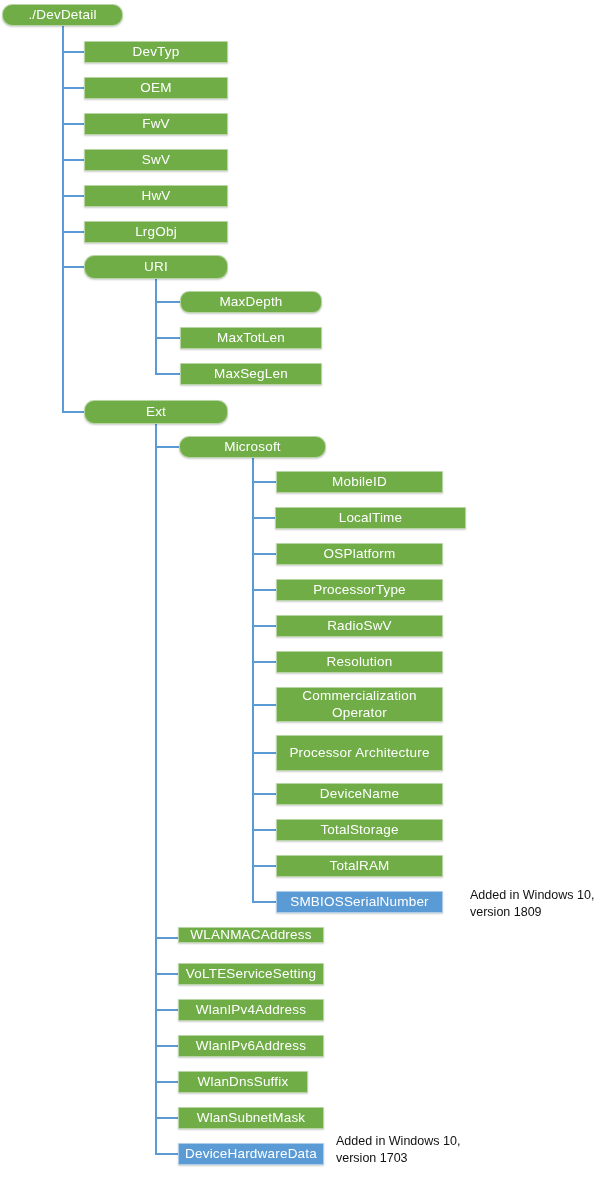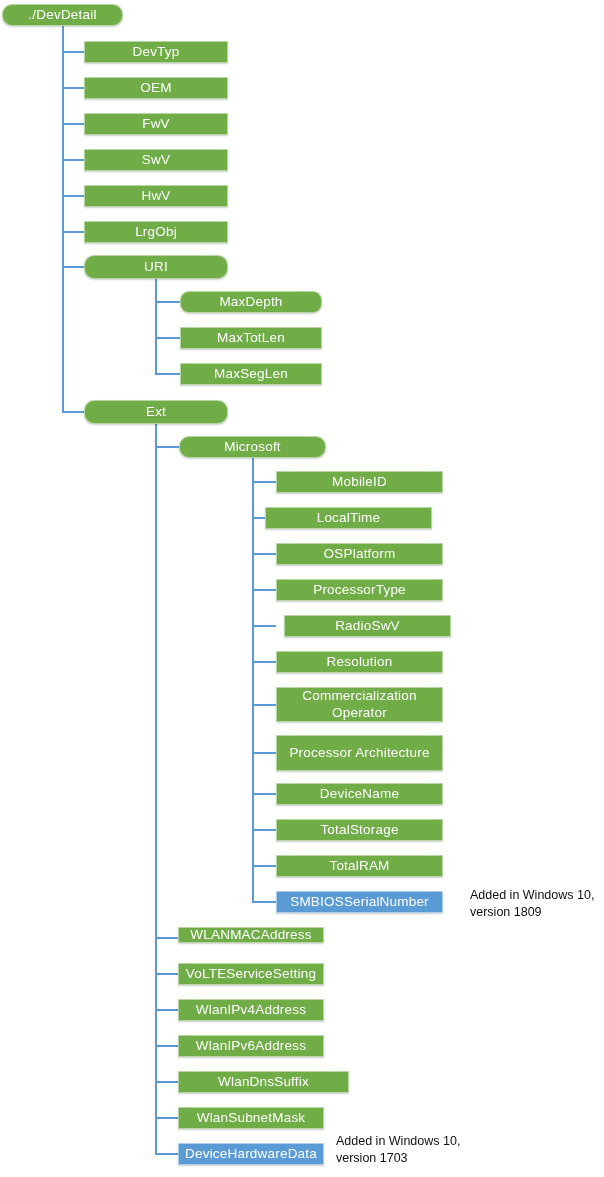--- a/index.html
+++ b/index.html
@@ -106,30 +106,30 @@
     </div>
     <div class="node shape-stadium variant-green" style="left: 84px; top: 400px; width: 144px; height: 24px;">
       <span>Ext</span>
     </div>
     <div class="node shape-stadium variant-green" style="left: 179px; top: 436px; width: 147px; height: 22px;">
       <span>Microsoft</span>
     </div>
     <div class="node shape-rect variant-green" style="left: 276px; top: 471px; width: 167px; height: 22px;">
       <span>MobileID</span>
     </div>
-    <div class="node shape-rect variant-green" style="left: 265px; top: 507px; width: 167px; height: 22px;">
+    <div class="node shape-rect variant-green" style="left: 275px; top: 507px; width: 191px; height: 22px;">
       <span>LocalTime</span>
     </div>
     <div class="node shape-rect variant-green" style="left: 276px; top: 543px; width: 167px; height: 22px;">
       <span>OSPlatform</span>
     </div>
     <div class="node shape-rect variant-green" style="left: 276px; top: 579px; width: 167px; height: 22px;">
       <span>ProcessorType</span>
     </div>
-    <div class="node shape-rect variant-green" style="left: 276px; top: 615px; width: 167px; height: 22px; margin-left: 8px;">
+    <div class="node shape-rect variant-green" style="left: 276px; top: 615px; width: 167px; height: 22px;">
       <span>RadioSwV</span>
     </div>
     <div class="node shape-rect variant-green" style="left: 276px; top: 651px; width: 167px; height: 22px;">
       <span>Resolution</span>
     </div>
     <div class="node shape-rect variant-green" style="left: 276px; top: 687px; width: 167px; height: 35px;">
       <span>Commercialization Operator</span>
     </div>
     <div class="node shape-rect variant-green" style="left: 276px; top: 735px; width: 167px; height: 36px;">
       <span>Processor Architecture</span>
@@ -151,21 +151,21 @@
     </div>
     <div class="node shape-rect variant-green" style="left: 178px; top: 963px; width: 146px; height: 22px;">
       <span>VoLTEServiceSetting</span>
     </div>
     <div class="node shape-rect variant-green" style="left: 178px; top: 999px; width: 146px; height: 22px;">
       <span>WlanIPv4Address</span>
     </div>
     <div class="node shape-rect variant-green" style="left: 178px; top: 1035px; width: 146px; height: 22px;">
       <span>WlanIPv6Address</span>
     </div>
-    <div class="node shape-rect variant-green" style="left: 178px; top: 1071px; width: 171px; height: 22px; text-align: right;">
+    <div class="node shape-rect variant-green" style="left: 178px; top: 1071px; width: 130px; height: 22px; text-align: right;">
       <span>WlanDnsSuffix</span>
     </div>
     <div class="node shape-rect variant-green" style="left: 178px; top: 1107px; width: 146px; height: 22px;">
       <span>WlanSubnetMask</span>
     </div>
     <div class="node shape-rect variant-blue" style="left: 178px; top: 1143px; width: 146px; height: 22px;">
       <span>DeviceHardwareData</span>
     </div>
     <div class="annotation" style="left: 470px; top: 887px;">Added in Windows 10,
 version 1809</div>

